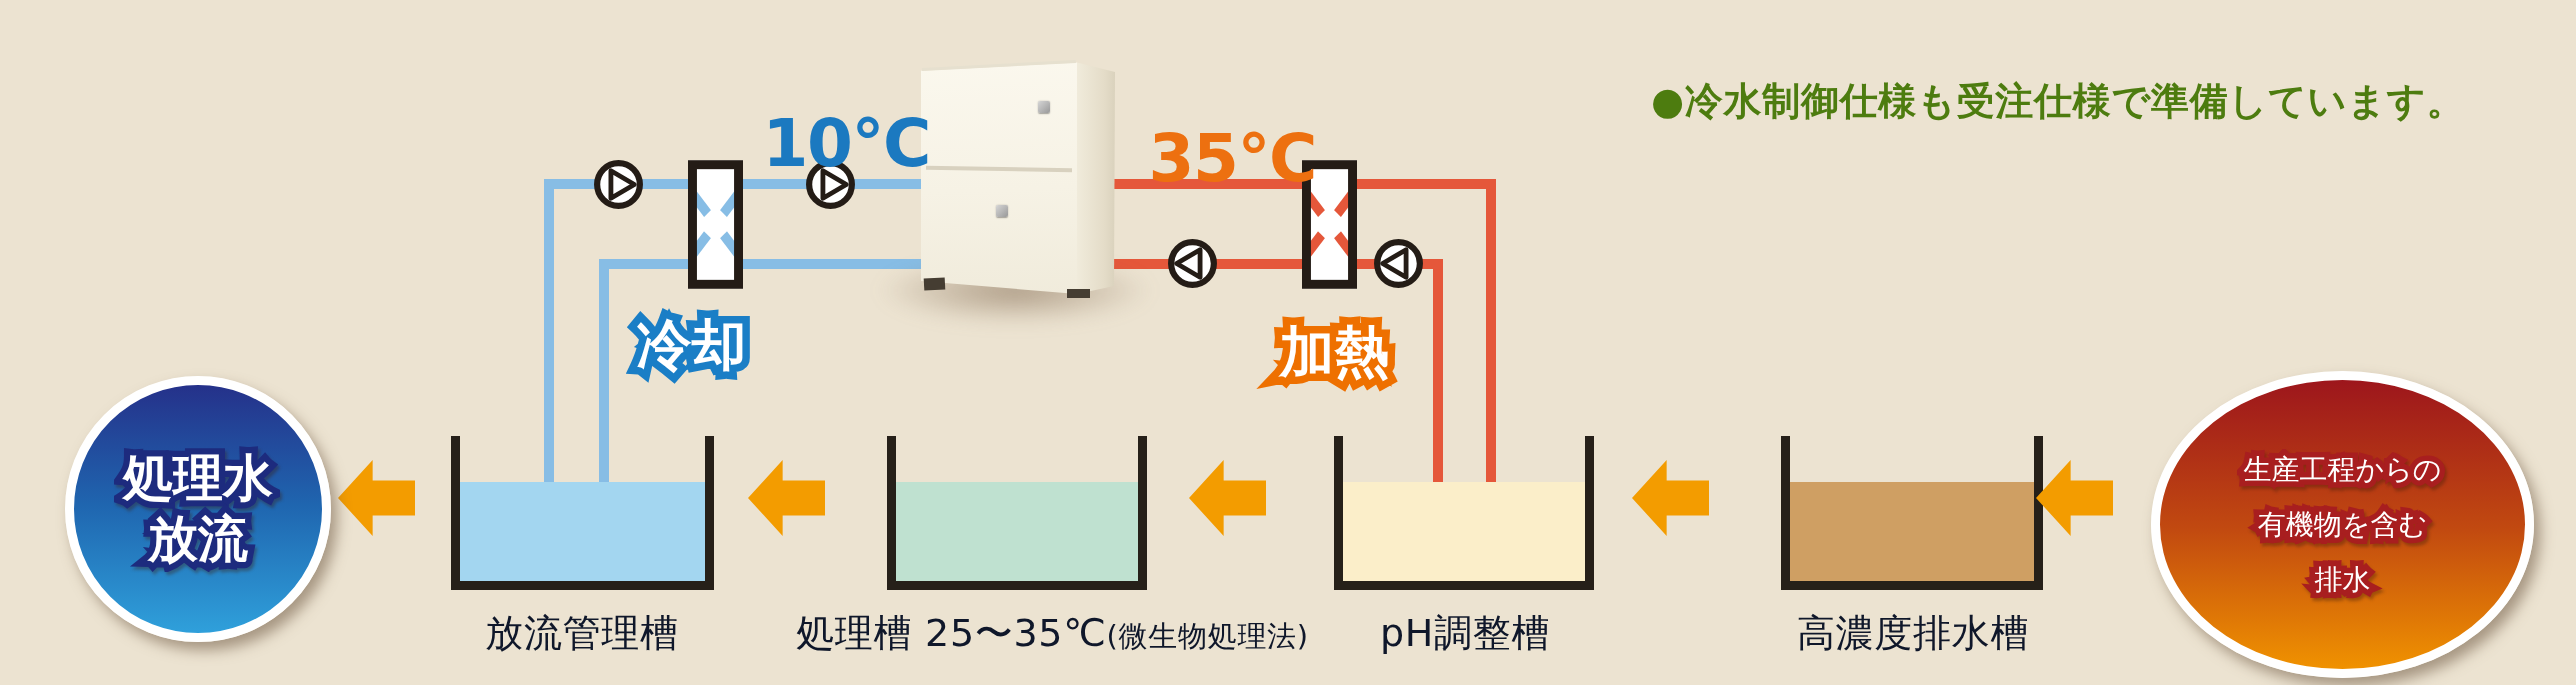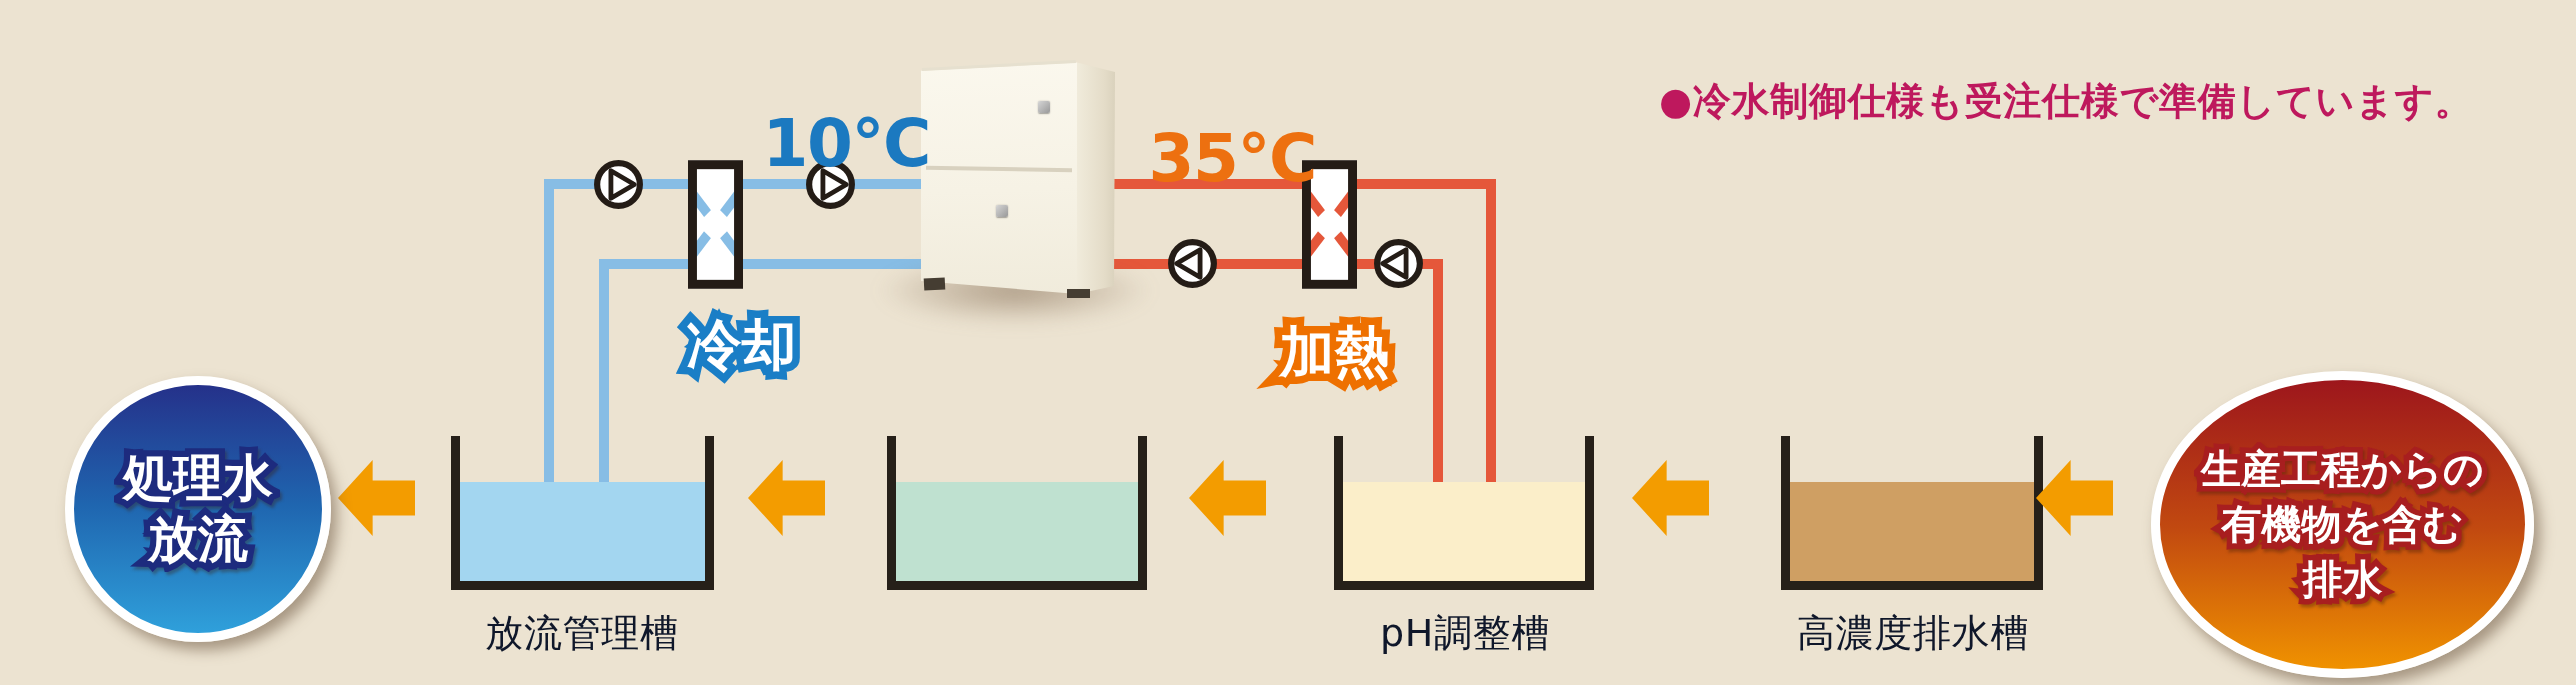--- a/index.html
+++ b/index.html
@@ -64,25 +64,25 @@
   .badge{position:absolute;border:9px solid #fff;border-radius:50%;z-index:3;
     display:flex;flex-direction:column;align-items:center;justify-content:center;
     box-shadow:6.2px 8.3px 13.8px rgba(110,88,66,.55);}
   .badge .txt{display:flex;flex-direction:column;align-items:center;
     filter:drop-shadow(2.8px 3.4px 1.4px rgba(60,25,10,.35));}
   .badge-blue{left:65px;top:376px;width:248px;height:248px;
     background:linear-gradient(180deg,#25318a 0%,#1f65af 48%,#2fa0db 100%);text-align:center;}
   .badge-blue .line{font-size:50px;font-weight:bold;color:#fff;line-height:61px;--oc:#1d2b7e;--ow:12.4px;}
   .badge-red{left:2151px;top:371px;width:365px;height:289px;
     background:linear-gradient(180deg,#9d161c 0%,#c24a10 52%,#f09200 100%);}
-  .badge-red .line{font-size:40px;font-weight:bold;color:#fff;line-height:55px;--oc:#a81e1f;--ow:11px;}
+  .badge-red .line{font-size:28px;font-weight:normal;color:#fff;line-height:55px;--oc:#a81e1f;--ow:11px;}
 
   
-  .note{position:absolute;left:1651px;top:76px;font-size:38px;font-weight:600;color:#be185d;
-    letter-spacing:0.7px;z-index:7;white-space:nowrap;margin-left:8px;}
+  .note{position:absolute;left:1651px;top:76px;font-size:38px;font-weight:600;color:#4d7c0f;
+    letter-spacing:0.7px;z-index:7;white-space:nowrap;}
 </style>
 </head>
 <body>
 
 <div id="stage">
 
   <div class="note">●冷水制御仕様も受注仕様で準備しています。</div>
 
   <div class="pipe cold" style="left:544px;top:179px;width:386px;height:9.6px;"></div>
   <div class="pipe cold vcap" style="left:544px;top:179px;width:9.6px;height:362px;"></div>
@@ -131,37 +131,40 @@
   <div class="m-side"></div>
   <div class="m-seam"></div>
   <div class="m-topline"></div>
   <div class="m-handle" style="left:1038px;top:101px;"></div>
   <div class="m-handle" style="left:996px;top:205px;"></div>
   <div class="m-foot" style="left:924px;top:278px;width:20.7px;height:12.4px;transform:rotate(-3deg);"></div>
   <div class="m-foot" style="left:1067px;top:289px;width:23.4px;height:9px;"></div>
 
   <div class="temp" style="left:730px;top:105px;color:#1b79c0;">10℃</div>
   <div class="temp" style="left:1116px;top:120px;color:#ed7010;">35℃</div>
-  <div class="mode ot" style="left:638px;top:309px;font-family:Liberation Mono, monospace;--oc:#1a7ec6;--ow:15px;" data-text="冷却">冷却</div>
+  <div class="mode ot" style="left:588px;top:309px;font-family:Liberation Mono, monospace;--oc:#1a7ec6;--ow:15px;" data-text="冷却">冷却</div>
   <div class="mode ot" style="left:1231px;top:316px;--oc:#ee7000;--ow:15px;" data-text="加熱">加熱</div>
 
   <div class="tank" style="left:451px;width:263px;">
     <div class="water" style="background: rgb(163, 214, 240);"></div>
   </div>
   <div class="tank" style="left:887px;width:260px;">
     <div class="water" style="background: rgb(191, 225, 208);"></div>
   </div>
   <div class="tank" style="left:1334px;width:260px;">
     <div class="water" style="background: rgb(251, 238, 201);"></div>
   </div>
   <div class="tank" style="left:1781px;width:262px;">
     <div class="water" style="background: rgb(207, 159, 99);"></div>
   </div>
 
   <div class="tank-label" style="left:444px;width:276px;">放流管理槽</div>
+  <div class="tank-label" style="left:777px;width:551px;">
+    <span>処理槽 25〜35℃</span><span class="sub">(微生物処理法)</span>
+  </div>
   <div class="tank-label" style="left:1775px;width:276px;">高濃度排水槽</div>
   <div class="tank-label" style="left:1327px;width:276px;">pH調整槽</div>
 
   <div class="arrow" style="left:338px;"></div>
   <div class="arrow" style="left:748px;"></div>
   <div class="arrow" style="left:1189px;"></div>
   <div class="arrow" style="left:1632px;"></div>
   <div class="arrow" style="left:2036px;"></div>
 
   <div class="badge badge-blue">

